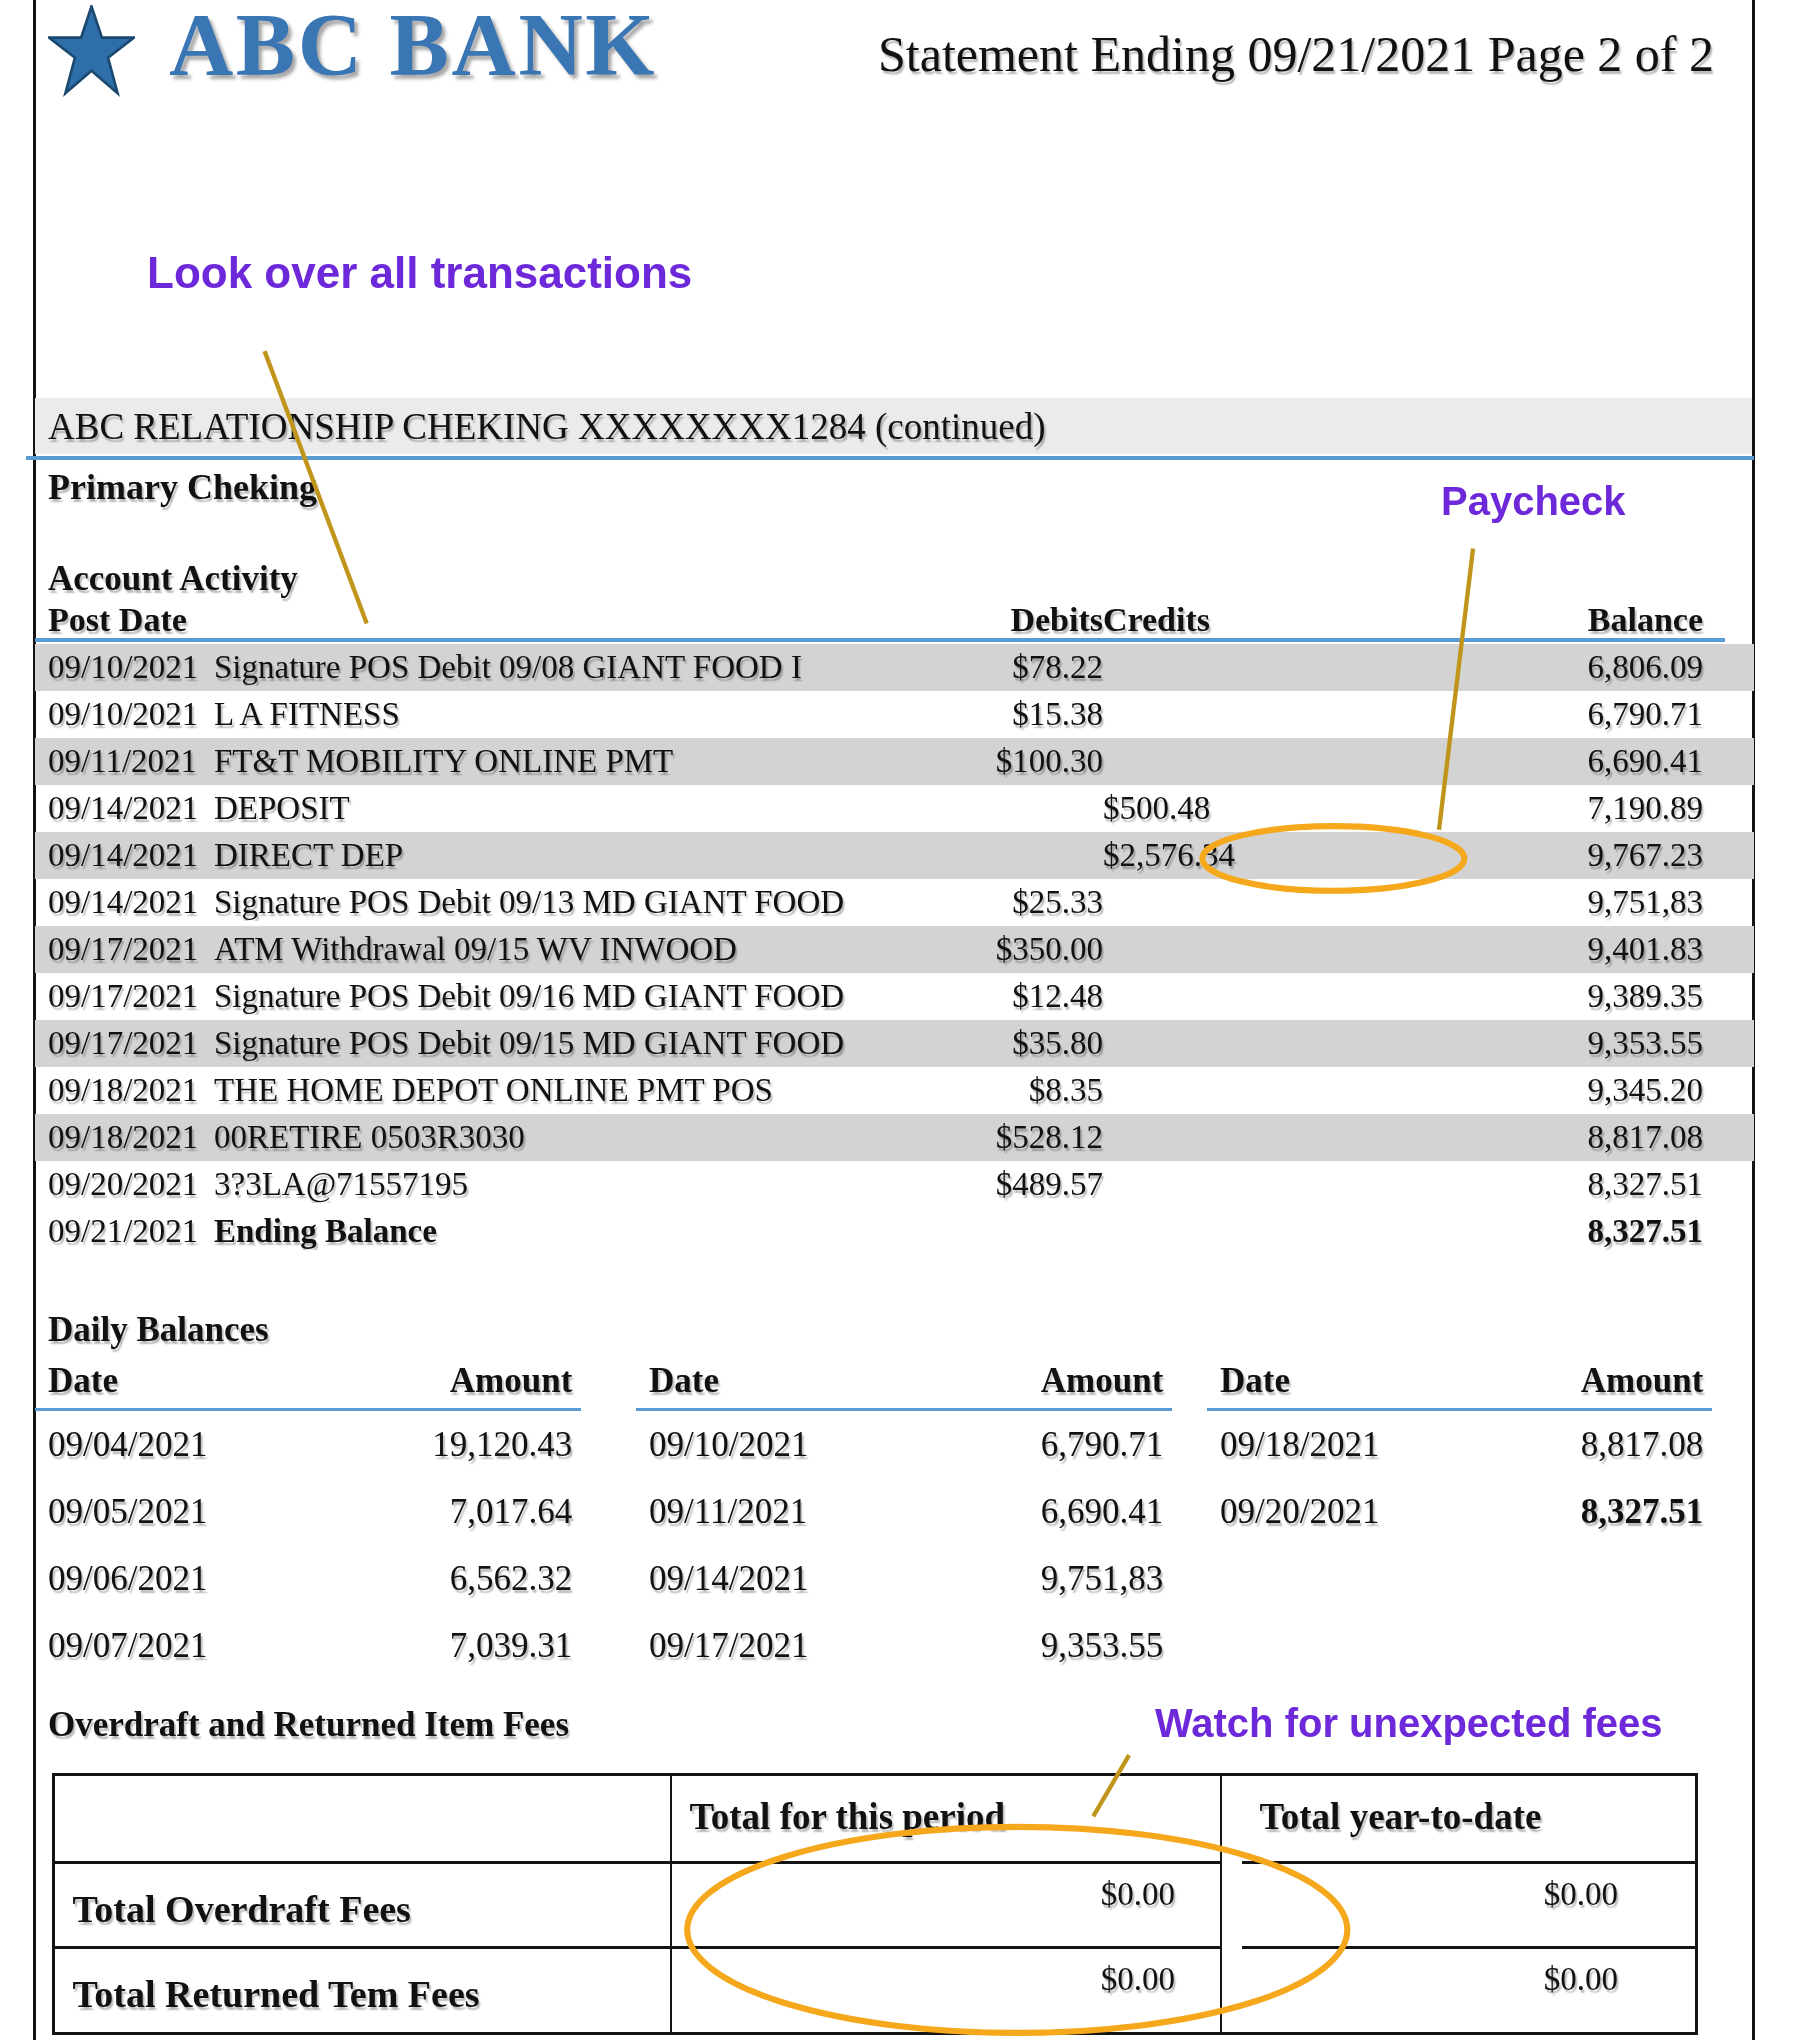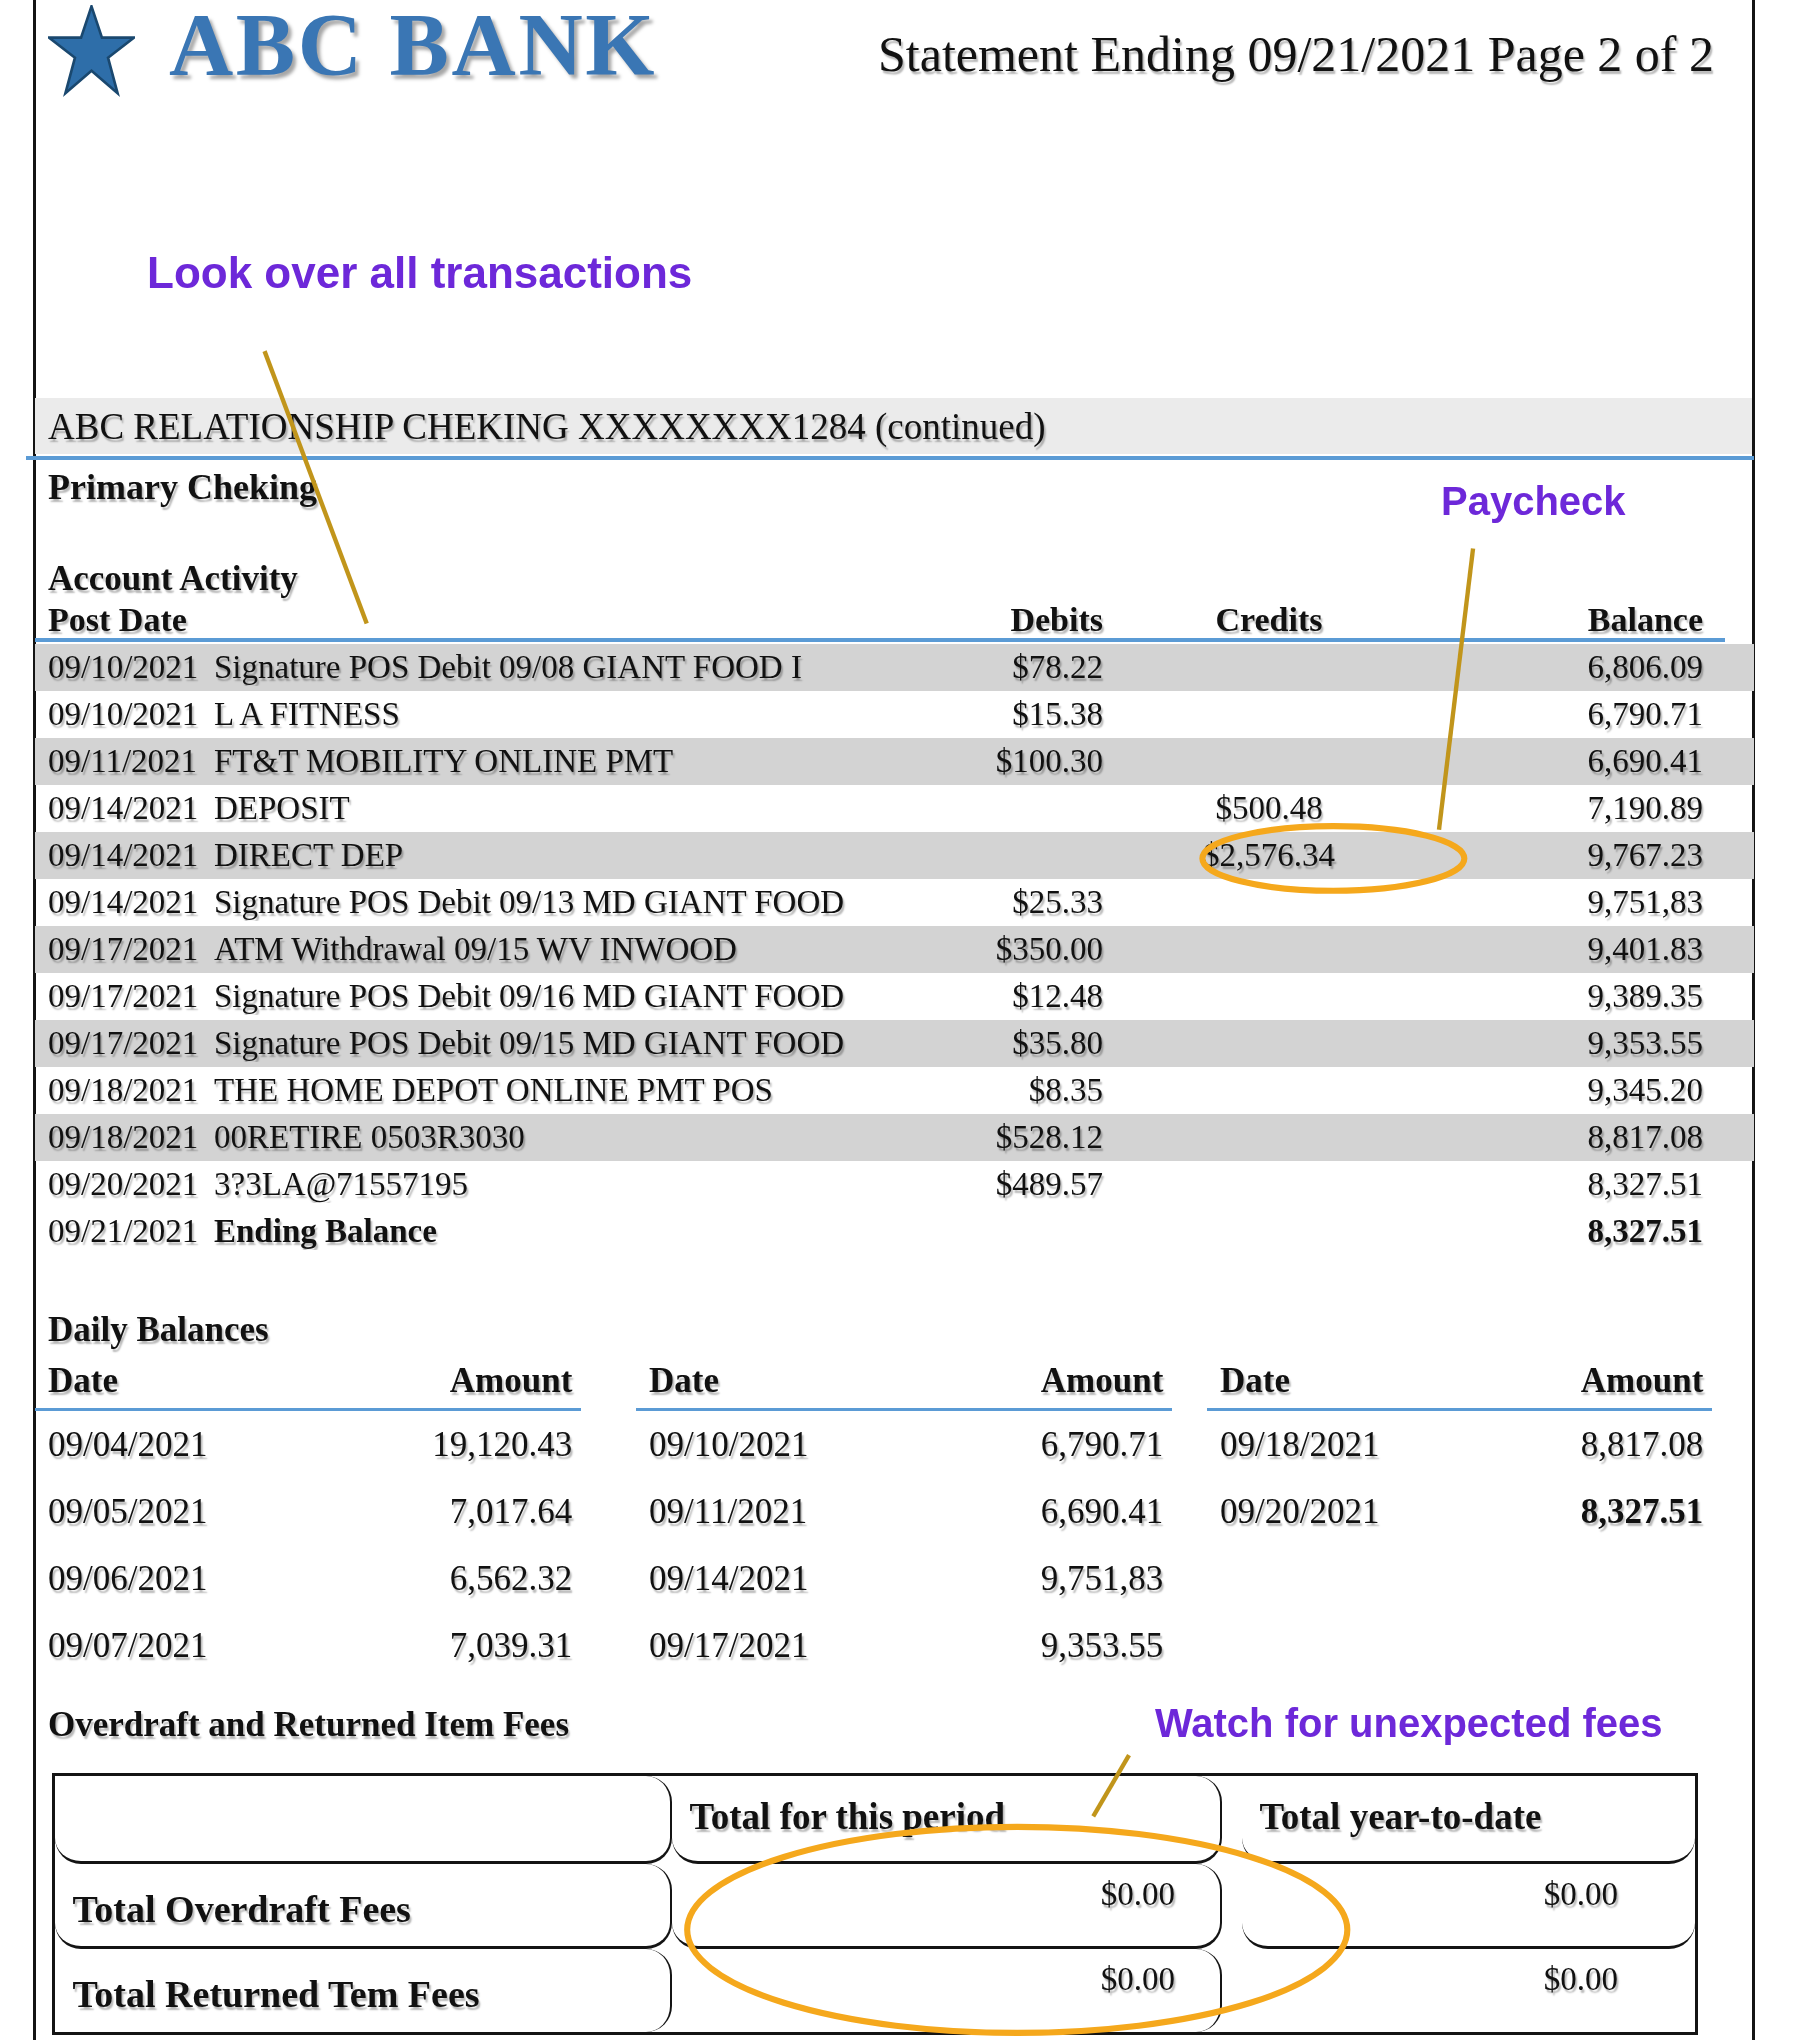--- a/index.html
+++ b/index.html
@@ -59,21 +59,21 @@
     display:flex;font-weight:bold;font-size:34px;
   }
   .rule-activity-header{left:35px;top:638px;width:1690px;height:3.5px;}
   .activity-rows{position:absolute;left:35px;top:644px;width:1719px;}
   .a-row{display:flex;height:47px;align-items:center;font-size:33px;}
   .a-row.shaded{background:#d3d3d3;}
   .a-row.bold .c-desc,.a-row.bold .c-balance{font-weight:bold;}
   .c-date{width:179px;padding-left:13px;box-sizing:border-box;flex:none;white-space:nowrap;}
   .c-desc{flex:1;white-space:nowrap;overflow:hidden;}
   .c-debit{width:175px;text-align:right;flex:none;white-space:nowrap;}
-  .c-credit{width:332px;text-align:center;flex:none;white-space:nowrap;}
+  .c-credit{width:332px;text-align:left;flex:none;white-space:nowrap;}
   .c-balance{width:319px;text-align:right;padding-right:51px;box-sizing:border-box;flex:none;white-space:nowrap;}
   .activity-header .c-date{width:511px;} 
 
   
   .t-daily{left:48px;top:1310px;}
   .daily-group{position:absolute;top:1359px;font-size:35px;}
   .dg-1{left:35px;width:546px;}
   .dg-2{left:636px;width:536px;}
   .dg-3{left:1207px;width:505px;}
   .dg-header{
@@ -84,21 +84,21 @@
   .dg-row .amt.bold{font-weight:bold;}
 
   
   .t-fees{left:48px;top:1705px;}
   .fees-table{
     position:absolute;left:52px;top:1773px;width:1646px;height:262px;
     border:3.5px solid #141414;box-sizing:border-box;
     display:grid;grid-template-columns:617px 550px 1fr;grid-template-rows:88px 85px 1fr;
     font-size:37px;
   }
-  .fees-cell{border-right:2.6px solid #141414;border-bottom:3.5px solid #141414;box-sizing:border-box;padding:12.2px 0 0 17.5px;border-radius:26px;}
+  .fees-cell{border-right:2.6px solid #141414;border-bottom:3.5px solid #141414;box-sizing:border-box;padding:12.2px 0 0 17.5px;}
   .fees-cell.last-col{border-right:none;margin-left:20px;}
   .fees-cell.last-row{border-bottom:none;}
   .fees-cell.hdr{font-weight:bold;padding-top:19px;}
   .fees-cell.lbl{font-weight:bold;padding-top:23px;font-size:38px;}
   .fees-cell.val{text-align:right;font-size:33px;}
   .fees-cell.val.period{padding-right:45px;}
   .fees-cell.val.ytd{padding-right:77px;}
 
   
   .overlay{position:absolute;left:0;top:0;width:1804px;height:2040px;pointer-events:none;}

